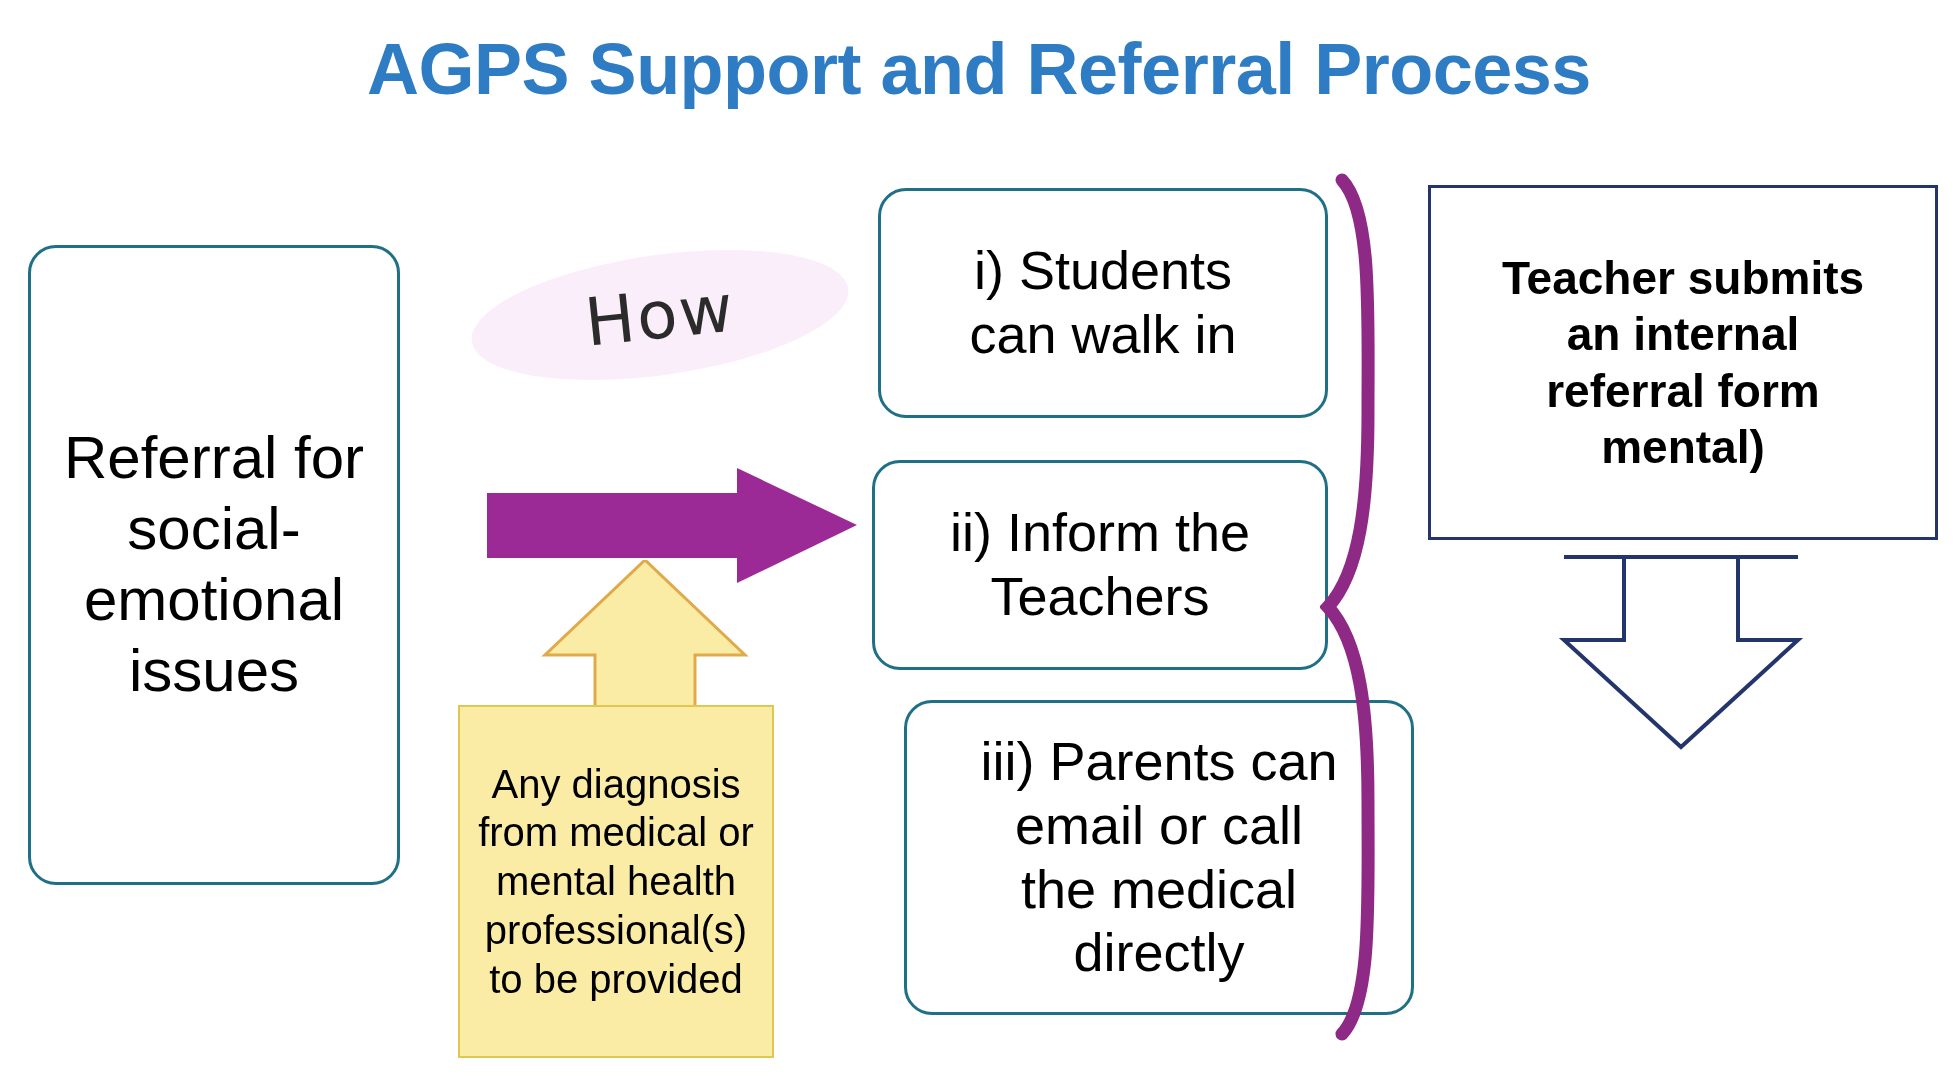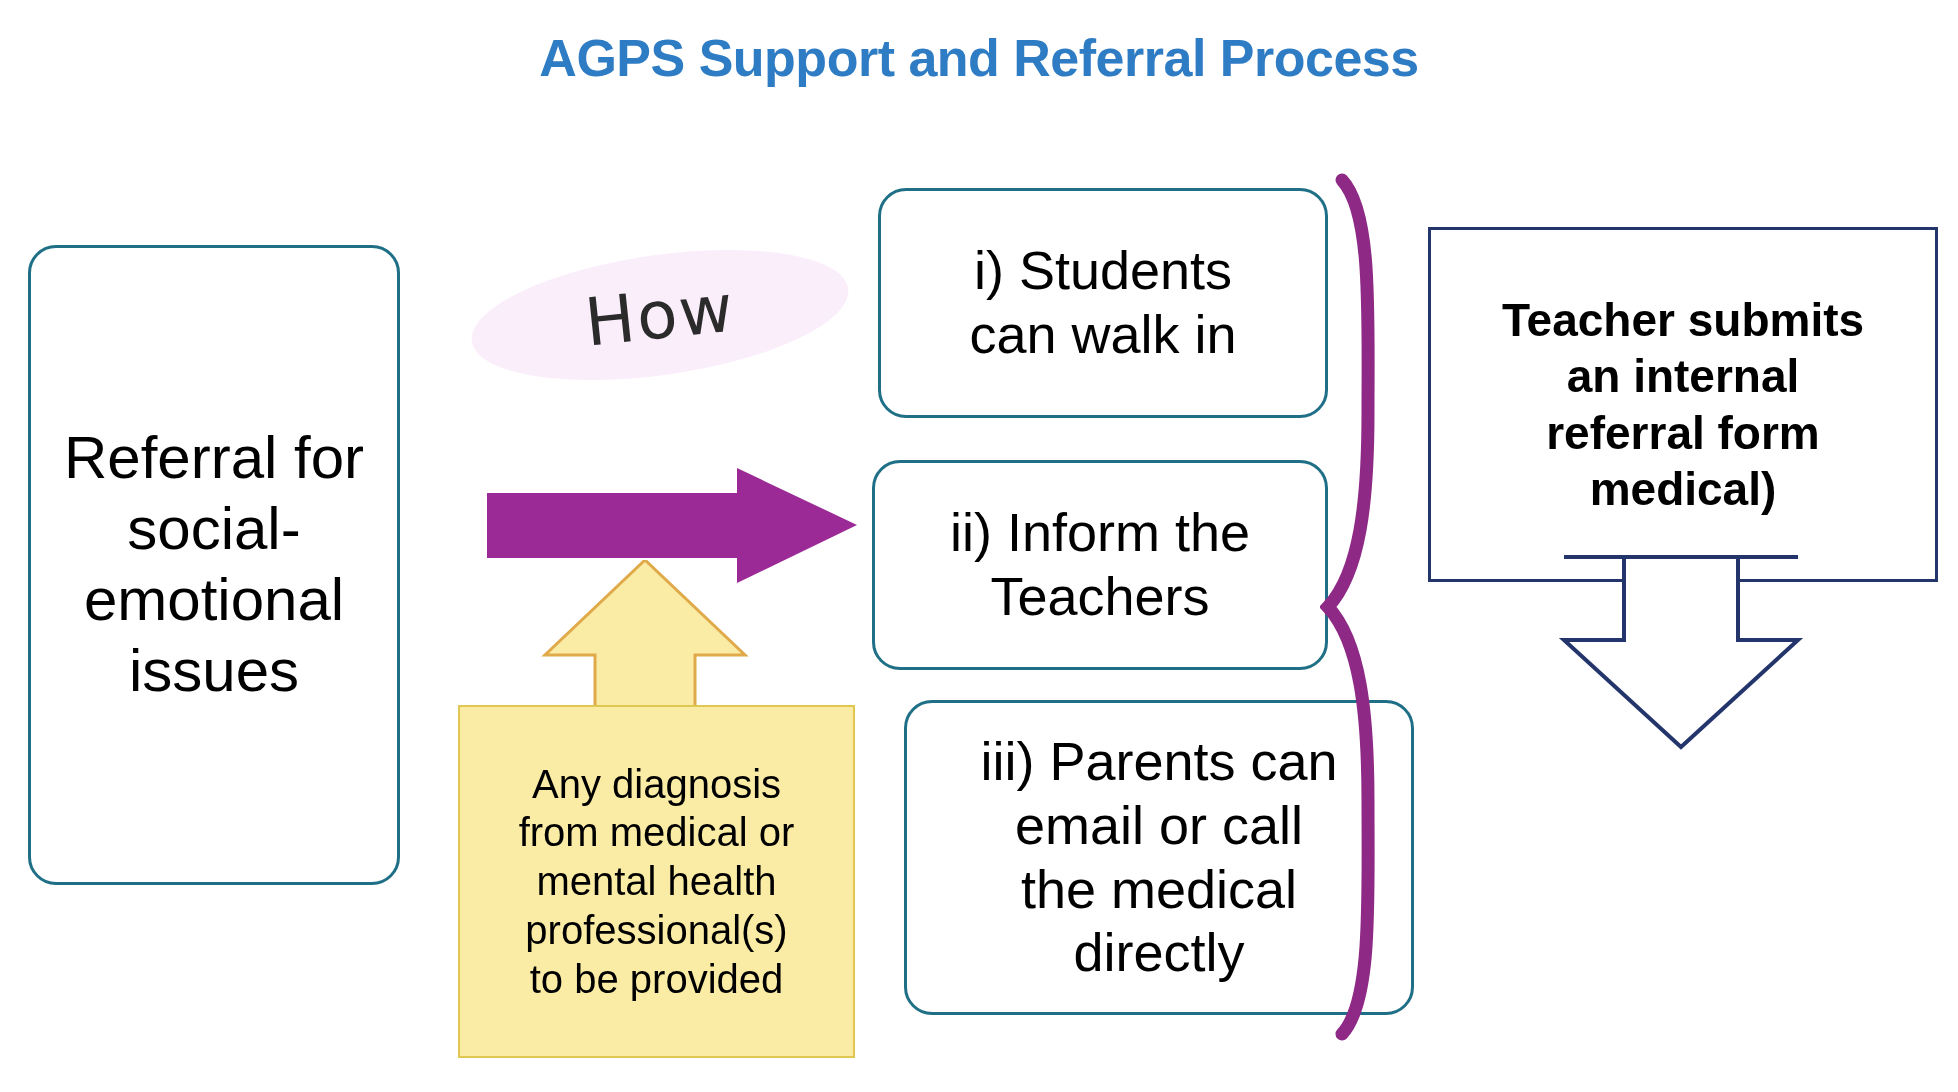--- a/index.html
+++ b/index.html
@@ -18,21 +18,21 @@
     overflow: hidden;
   }
 
   
   #title {
     position: absolute;
     left: 0;
     top: 28px;
     width: 1958px;
     text-align: center;
-    font-size: 52px;
+    font-size: 72px;
     font-weight: bold;
     color: #2e7cc4;
     letter-spacing: -0.5px;
     white-space: nowrap;
   }
 
   
   .box {
     position: absolute;
     box-sizing: border-box;
@@ -115,21 +115,21 @@
     left: 540px;
     top: 560px;
     width: 210px;
     height: 160px;
   }
 
   
   #yellow-note {
     left: 458px;
     top: 705px;
-    width: 397px;
+    width: 316px;
     height: 353px;
     background: #faeca4;
     border: 2px solid #e0c752;
     border-radius: 0;
     font-size: 40px;
     flex-direction: column;
     padding: 0 10px;
     line-height: 1.22;
   }
 
@@ -173,21 +173,20 @@
   #teacher-box {
     left: 1428px;
     top: 185px;
     width: 510px;
     height: 355px;
     font-size: 46px;
     font-weight: bold;
     flex-direction: column;
     padding: 0 12px;
     line-height: 1.22;
-    margin-top: 42px;
   }
   #down-arrow {
     position: absolute;
     left: 1556px;
     top: 552px;
     width: 250px;
     height: 200px;
   }
   #officer-box {
     left: 1432px;
@@ -265,21 +264,21 @@
   <div id="brace">
     <svg width="70" height="870" viewBox="0 0 70 870">
       <path d="M22 8 C 52 40, 48 140, 48 240 C 48 330, 40 400, 8 435 C 40 470, 48 540, 48 630 C 48 730, 52 830, 22 862" fill="none" stroke="#8e2a86" stroke-width="13" stroke-linecap="round"></path>
     </svg>
   </div>
 
   <div class="box navy-box" id="teacher-box">
     <span class="line">Teacher submits</span>
     <span class="line">an internal</span>
     <span class="line">referral form</span>
-    <span class="line">medical)</span>
+    <span class="line">mental)</span>
   </div>
 
   <div id="down-arrow">
     <svg width="250" height="200" viewBox="0 0 250 200">
       <polygon points="8,5 68,5 68,88 8,88 125,195 242,88 182,88 182,5 242,5" fill="#ffffff" stroke="#23356b" stroke-width="4"></polygon>
     </svg>
   </div>
 
 
 </div>

